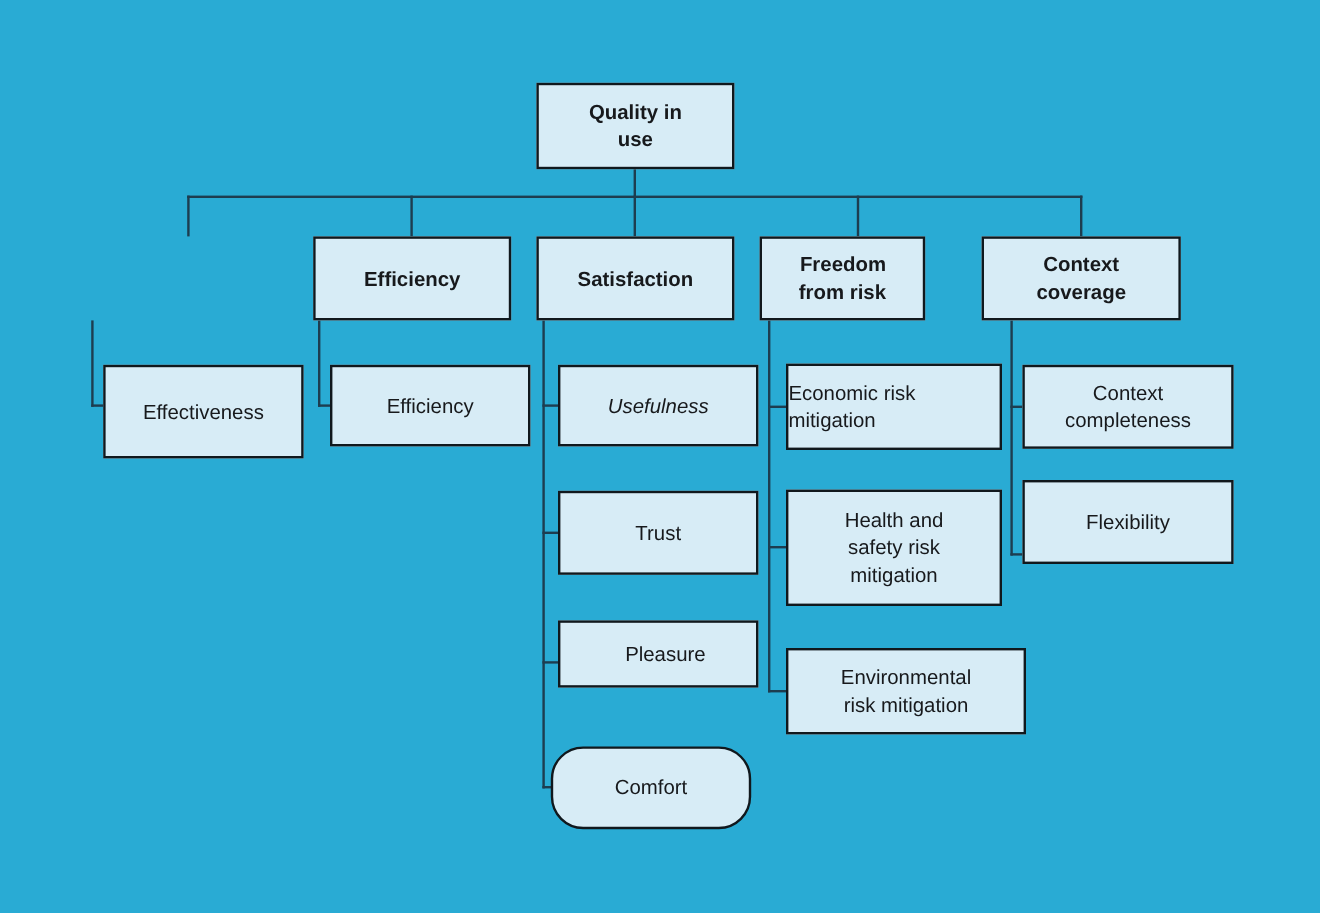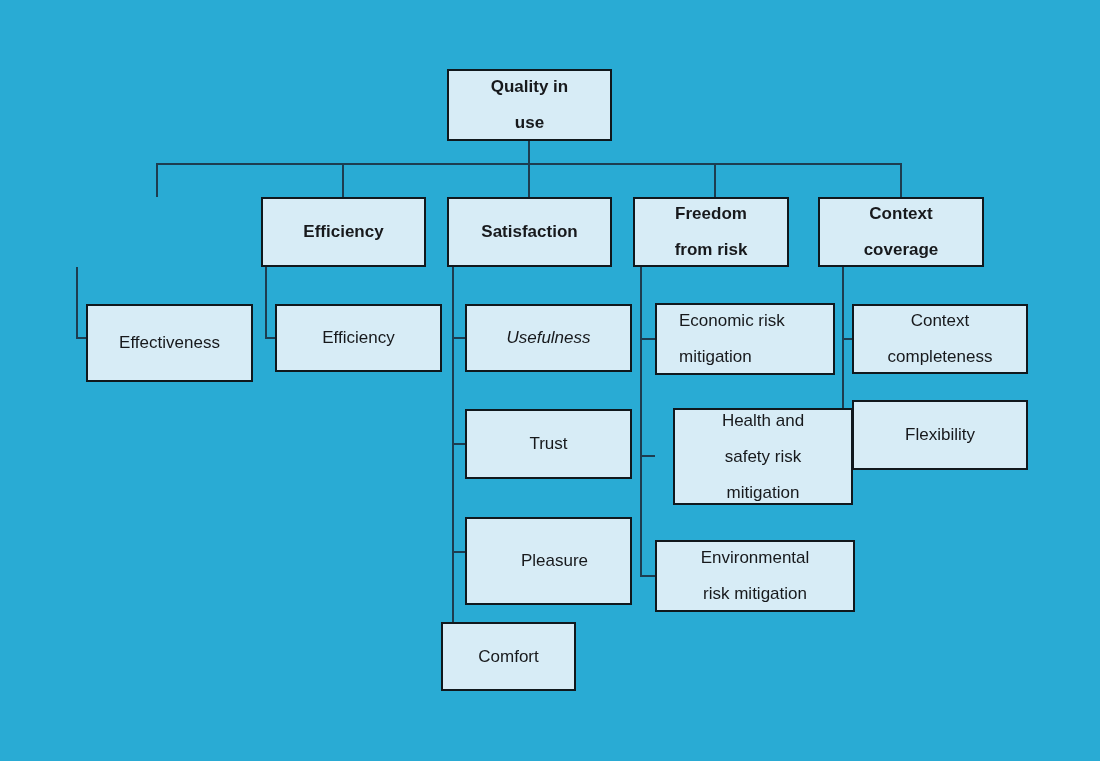--- a/index.html
+++ b/index.html
@@ -11,25 +11,25 @@
     overflow:hidden;
   }
   .node{
     position:absolute;
     box-sizing:border-box;
     background:var(--fill,#d7ecf6);
     border:2px solid var(--border,#10181d);
     color:var(--text,#17191c);
     display:flex;align-items:center;justify-content:center;
     text-align:center;
-    font-size:17px;line-height:36px;
+    font-size:17px;line-height:23px;
   }
   .node .lbl{white-space:pre-line;}
   .node.bold{font-weight:bold;}
-  .node.align-left{justify-content:flex-start;text-align:left;padding-left:22px;}
+  .node.align-left{justify-content:flex-start;text-align:left;padding-left:0;}
   .line{
     position:absolute;
     background:var(--line,#1d3d50);
   }
 </style>
 </head>
 <body>
 
 <div class="canvas" style="--bg: #29abd4; --fill: #d7ecf6; --border: #10181d; --line: #1d3d50; --text: #17191c;">
 
@@ -66,21 +66,21 @@
     <span class="lbl">Quality in
 use</span>
   </div>
 
   <div class="node bold" style="left:261px;top:197px;width:165px;height:70px;">
     <span class="lbl">Efficiency</span>
   </div>
   <div class="node bold" style="left:447px;top:197px;width:165px;height:70px;">
     <span class="lbl">Satisfaction</span>
   </div>
-  <div class="node bold" style="left:633px;top:197px;width:156px;height:70px;">
+  <div class="node bold" style="left:633px;top:197px;width:138px;height:70px;text-align:right;">
     <span class="lbl">Freedom
 from risk</span>
   </div>
   <div class="node bold" style="left:818px;top:197px;width:166px;height:70px;">
     <span class="lbl">Context
 coverage</span>
   </div>
 
   <div class="node" style="left:86px;top:304px;width:167px;height:78px;text-align:center;">
     <span class="lbl">Effectiveness</span>
@@ -88,32 +88,32 @@
   <div class="node" style="left:275px;top:304px;width:167px;height:68px;">
     <span class="lbl">Efficiency</span>
   </div>
 
   <div class="node" style="left:465px;top:304px;width:167px;height:68px;font-style:italic;">
     <span class="lbl">Usefulness</span>
   </div>
   <div class="node" style="left:465px;top:409px;width:167px;height:70px;">
     <span class="lbl">Trust</span>
   </div>
-  <div class="node" style="left:465px;top:517px;width:167px;height:88px;padding-left:12px;">
+  <div class="node" style="left:465px;top:517px;width:167px;height:56px;padding-left:12px;">
     <span class="lbl">Pleasure</span>
   </div>
-  <div class="node" style="left:441px;top:622px;width:135px;height:69px;">
+  <div class="node" style="left:459px;top:622px;width:167px;height:69px;border-radius:27px;">
     <span class="lbl">Comfort</span>
   </div>
 
   <div class="node align-left" style="left:655px;top:303px;width:180px;height:72px;">
     <span class="lbl">Economic risk
 mitigation</span>
   </div>
-  <div class="node" style="left:655px;top:408px;width:180px;height:97px;margin-left:18px;">
+  <div class="node" style="left:655px;top:408px;width:180px;height:97px;">
     <span class="lbl">Health and
 safety risk
 mitigation</span>
   </div>
   <div class="node" style="left:655px;top:540px;width:200px;height:72px;">
     <span class="lbl">Environmental
 risk mitigation</span>
   </div>
 
   <div class="node" style="left:852px;top:304px;width:176px;height:70px;">

